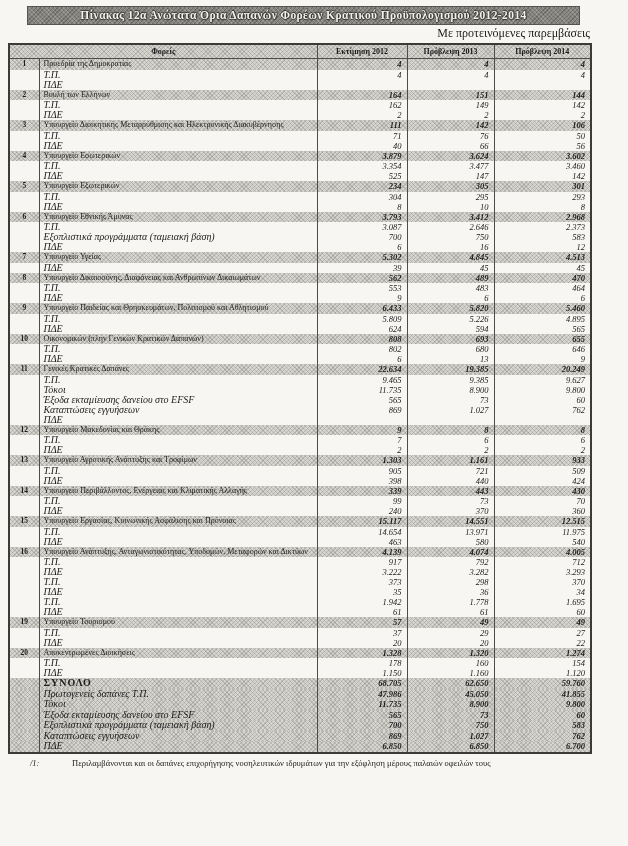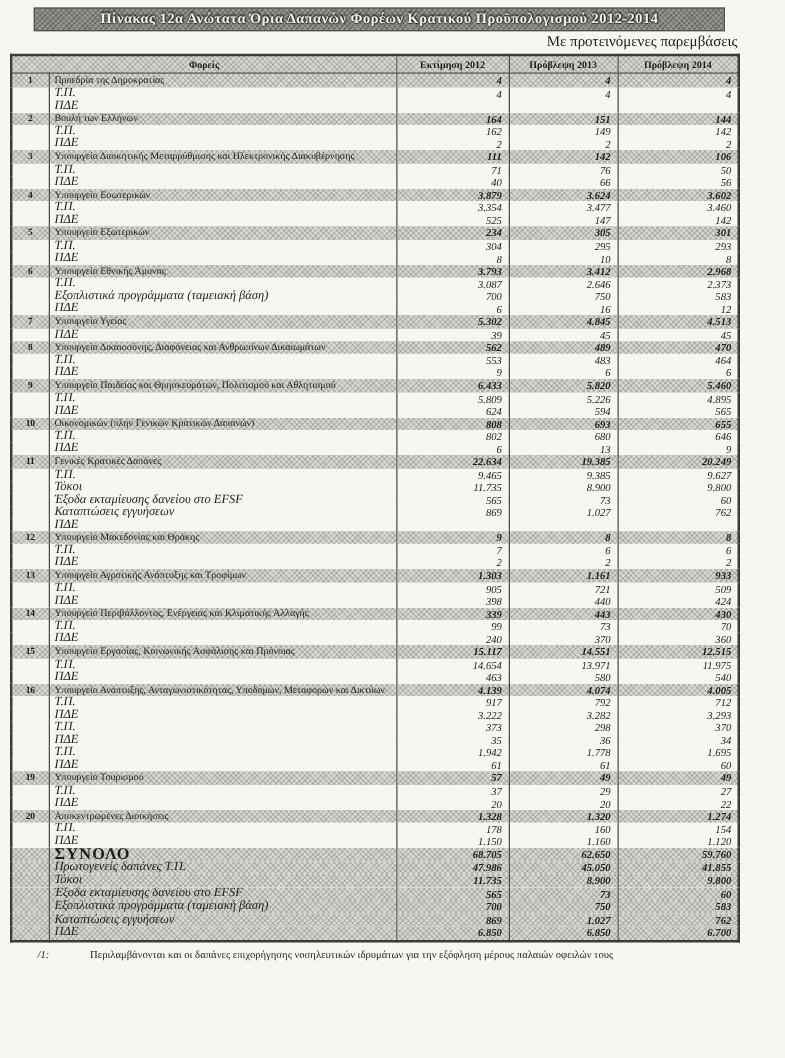--- a/index.html
+++ b/index.html
@@ -47,21 +47,21 @@
   }
   .shade{
     background-color:var(--shade,#d6d5d0);
     background-image:
       repeating-linear-gradient(45deg, rgba(92,92,86,.22) 0 1px, transparent 1px 3px),
       repeating-linear-gradient(135deg, rgba(92,92,86,.22) 0 1px, transparent 1px 3px);
   }
   td.num{text-align:center;font-weight:bold;font-size:7.5px;}
   td.name{font-weight:normal;font-size:8px;padding-left:4px;}
   td.sublabel{font-style:italic;font-size:10px;padding-left:4px;}
-  td.sumtotal{font-weight:bold;font-size:13px;letter-spacing:1px;padding-left:4px;}
+  td.sumtotal{font-weight:bold;font-size:10px;letter-spacing:1px;padding-left:4px;}
   td.val{text-align:right;font-style:italic;padding-right:5px;font-size:8.5px;}
   td.val.bold{font-weight:bold;}
   tr.summary-row td{line-height:10.5px;}
   tr.entity-row td{line-height:10.5px;}
   .footnote{
     margin:4px 0 0 22px;font-size:8.5px;display:flex;width:560px;
   }
   .footnote .marker{flex:0 0 42px;font-style:italic;}
   .footnote .text{flex:1;}
 </style>

